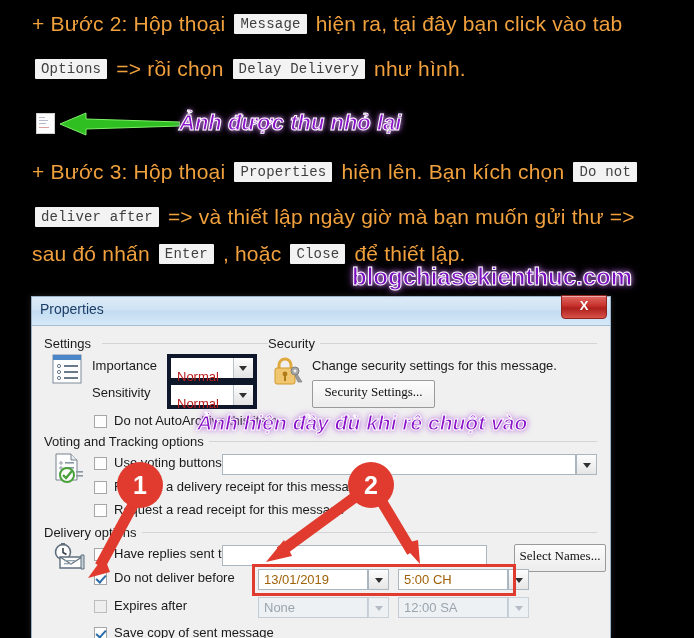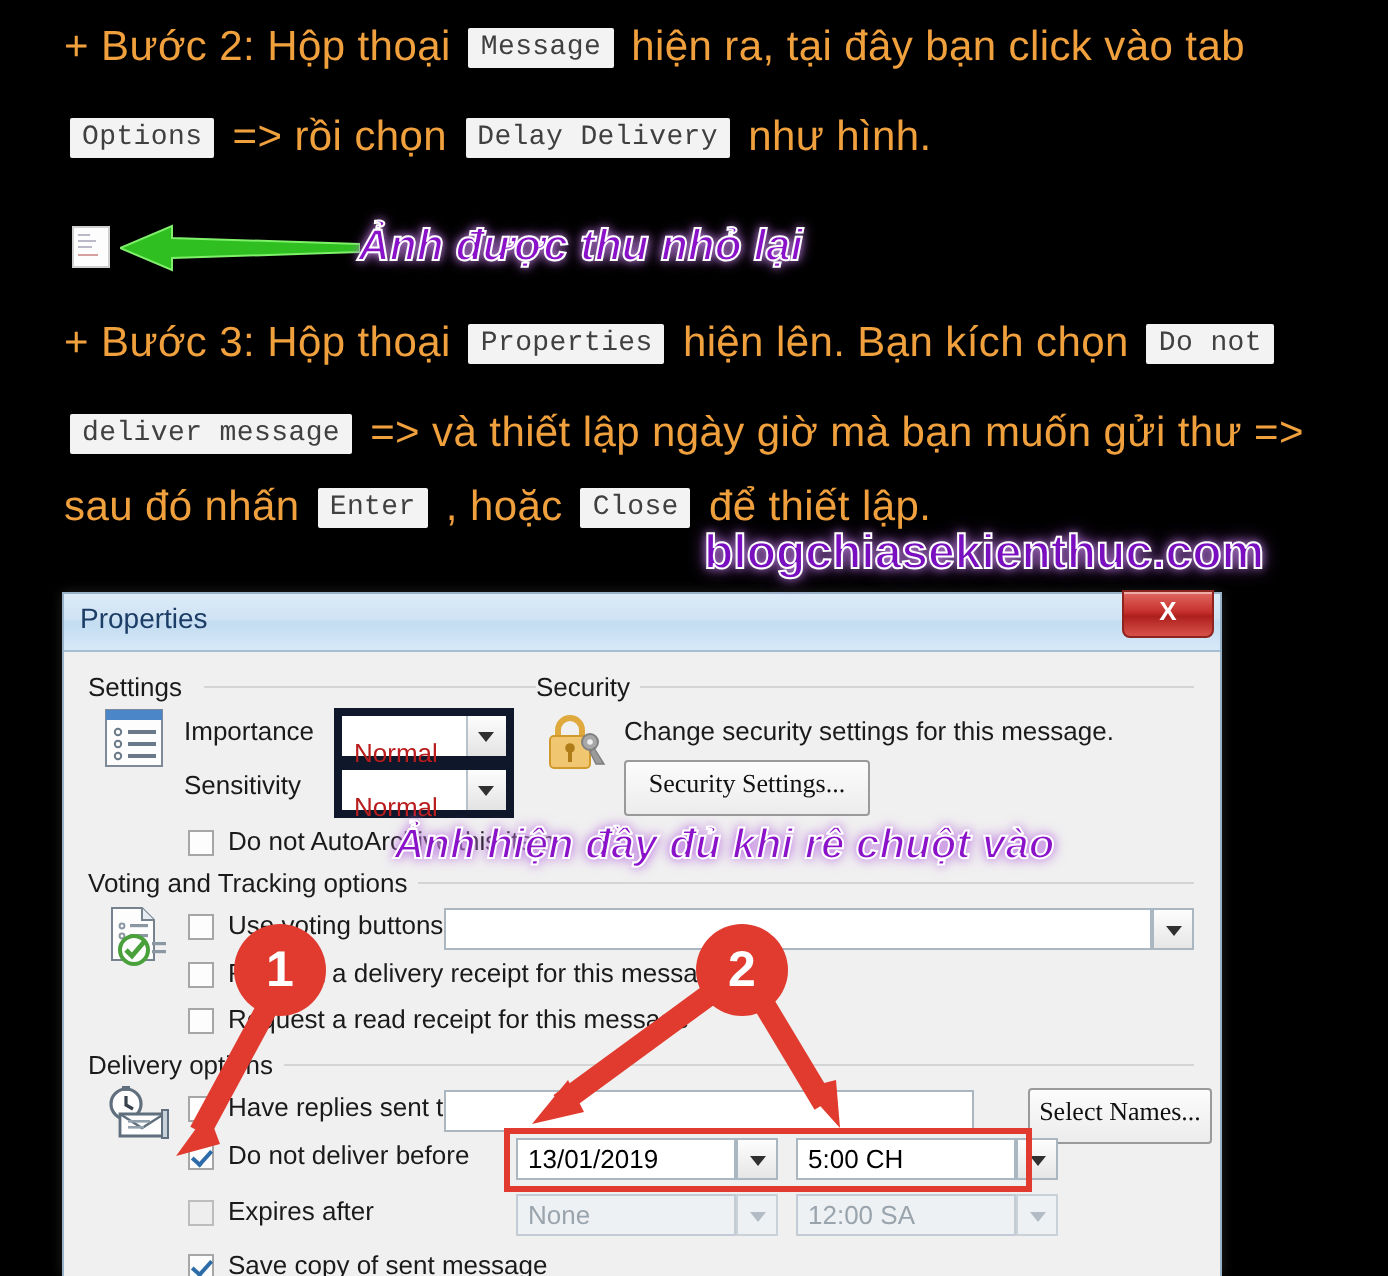--- a/index.html
+++ b/index.html
@@ -91,21 +91,21 @@
 
   .cb{position:absolute;width:13px;height:13px;background:#fdfdfd;border:1px solid #a6a6a6;box-sizing:border-box;cursor:pointer;}
   .cb.checked:after{
     content:"";position:absolute;left:3px;top:0px;width:4px;height:8px;
     border:solid #2d6ca8;border-width:0 2px 2px 0;transform:rotate(42deg);
   }
   .cb.flat{background:#eee;border-color:#bdbdbd;}
 
   .tf{
     position:absolute;background:#fff;border:1px solid #aab6c0;box-sizing:border-box;
-    height:21px;font-size:13px;color:#000000;padding:2px 5px;line-height:16px;
+    height:21px;font-size:13px;color:#a16207;padding:2px 5px;line-height:16px;
   }
   .tf.dis{background:#eef1f4;color:#9aa4ad;border-color:#c3ccd4;}
   .drop{
     position:absolute;width:21px;height:21px;box-sizing:border-box;
     background:linear-gradient(to bottom,#fdfdfd,#e6e6e6);
     border:1px solid #aab6c0;cursor:pointer;
   }
   .drop:after{
     content:"";position:absolute;left:6px;top:8px;
     border-left:4px solid transparent;border-right:4px solid transparent;
@@ -181,21 +181,21 @@
   <div class="purple-anno" id="anno-thumb">Ảnh được thu nhỏ lại</div>
 
   <div class="tline l3">
     <span>+ Bước 3: Hộp thoại</span>
     <span class="code">Properties</span>
     <span>hiện lên. Bạn kích chọn</span>
     <span class="code">Do not</span>
   </div>
 
   <div class="tline l4">
-    <span class="code">deliver message</span>
+    <span class="code">deliver after</span>
     <span>=&gt; và thiết lập ngày giờ mà bạn muốn gửi thư =&gt;</span>
   </div>
 
   <div class="tline l5">
     <span>sau đó nhấn</span>
     <span class="code">Enter</span>
     <span>, hoặc</span>
     <span class="code">Close</span>
     <span>để thiết lập.</span>
   </div>

